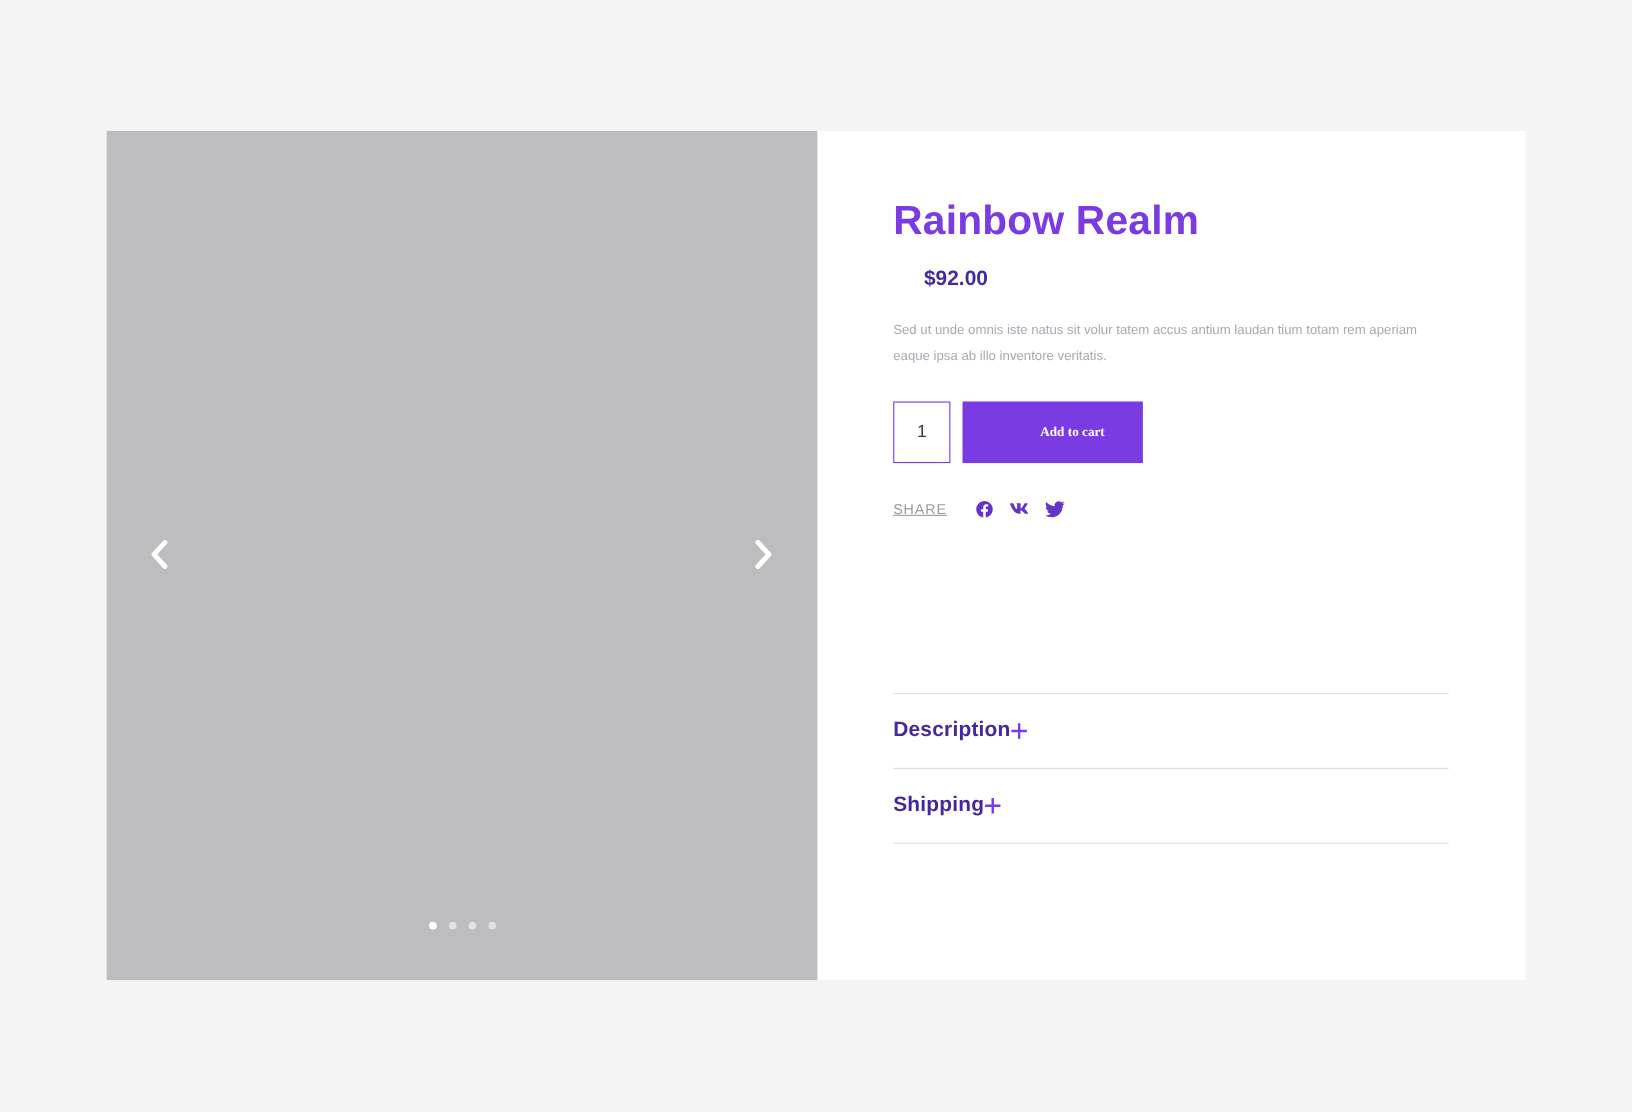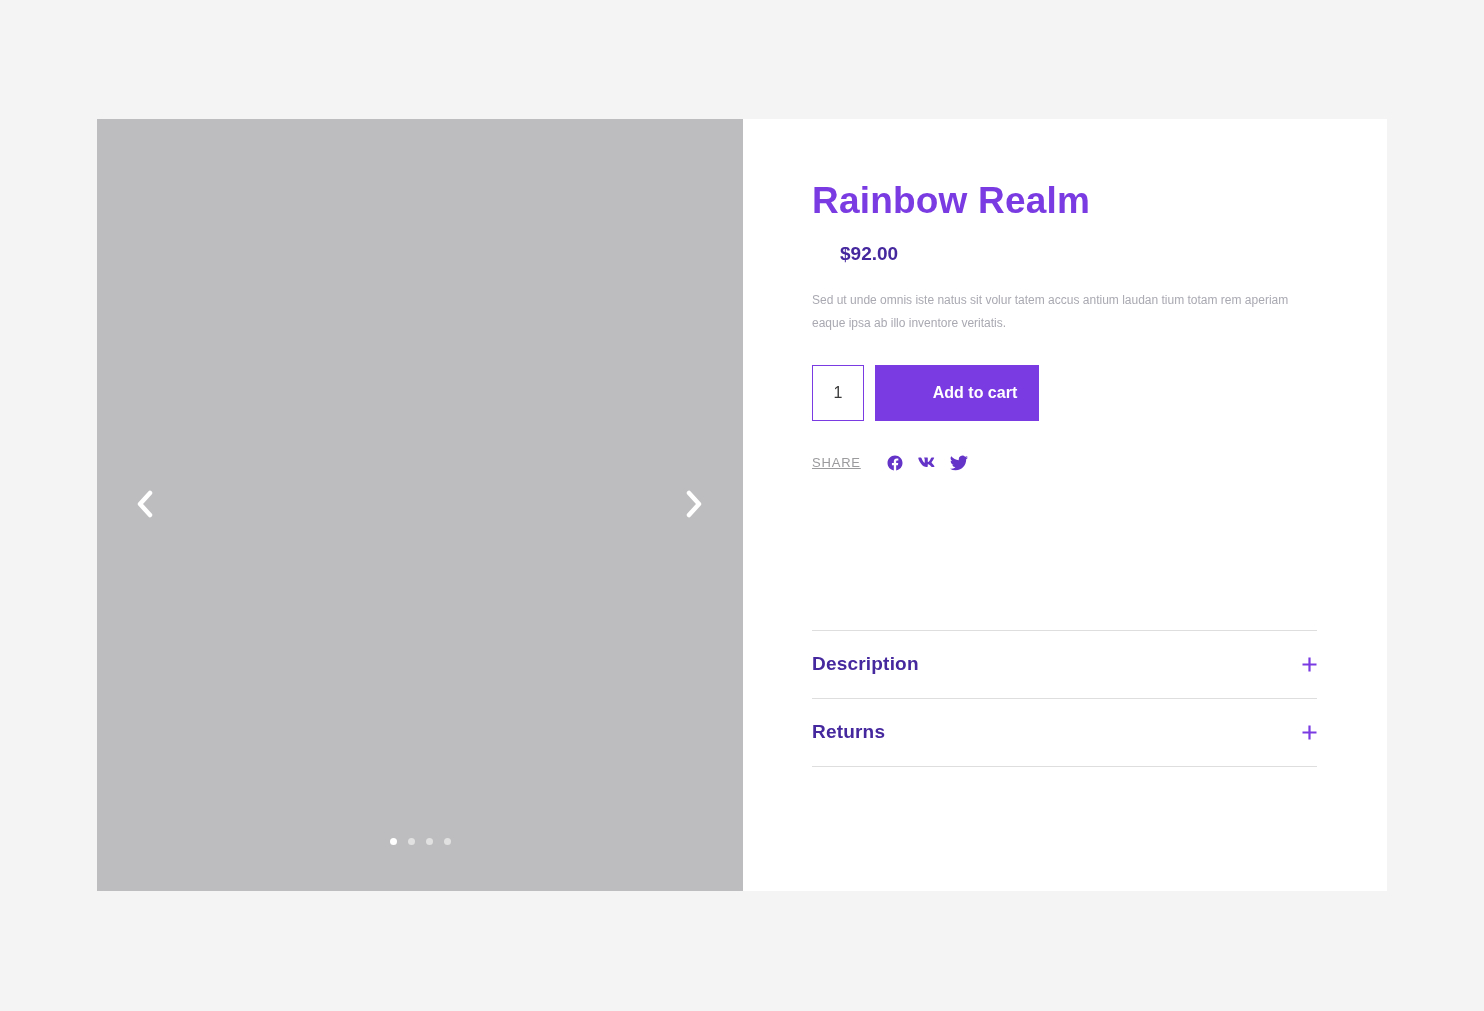--- a/index.html
+++ b/index.html
@@ -90,23 +90,23 @@
     font-size: 16px;
     font-family: "Liberation Sans", sans-serif;
     color: #3a3a3a;
     outline: none;
   }
   .add-to-cart {
     width: 164px; height: 56px;
     background: var(--accent, #7a3be2);
     color: #ffffff;
     border: none;
-    font-size: 16px;
-    font-weight: 700;
-    font-family: Liberation Sans, sans-serif;
+    font-size: 12px;
+    font-weight: 700;
+    font-family: Liberation Serif, serif;
     cursor: pointer;
     padding-left: 36px;
   }
   .share-row {
     margin-top: 33px;
     display: flex;
     align-items: center;
   }
   .share-label {
     font-size: 13px;
@@ -125,21 +125,20 @@
   .share-icon svg { width: 18px; height: 18px; display: block; fill: var(--social-icon, #6434c8); }
   
   .accordion {
     margin-top: 158px;
     border-top: 1px solid var(--divider, #dededf);
   }
   .acc-row {
     height: 68px;
     display: flex;
     align-items: center;
-    justify-content: space-between;
     border-bottom: 1px solid var(--divider, #dededf);
     cursor: pointer;
   }
   .acc-label {
     font-size: 19px;
     font-weight: 700;
     color: var(--heading, #45289e);
     letter-spacing: 0.2px;
   }
   .plus-icon { width: 15px; height: 15px; display: block; }
@@ -207,21 +206,21 @@
     <div class="accordion">
       <div class="acc-row">
         <span class="acc-label">Description</span>
         <span class="plus-icon">
           <svg viewBox="0 0 15 15">
               <path d="M7.5 0.5v14M0.5 7.5h14" stroke-width="2.2" fill="none"></path>
             </svg>
         </span>
       </div>
       <div class="acc-row">
-        <span class="acc-label">Returns</span>
+        <span class="acc-label">Shipping</span>
         <span class="plus-icon">
           <svg viewBox="0 0 15 15">
               <path d="M7.5 0.5v14M0.5 7.5h14" stroke-width="2.2" fill="none"></path>
             </svg>
         </span>
       </div>
     </div>
   </div>
 
 </div>

